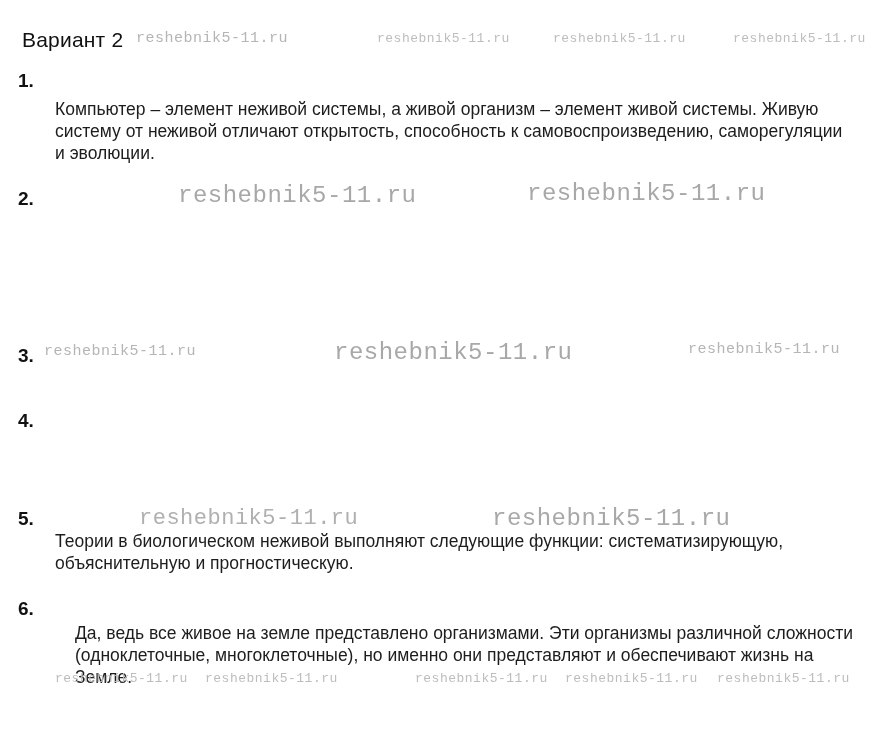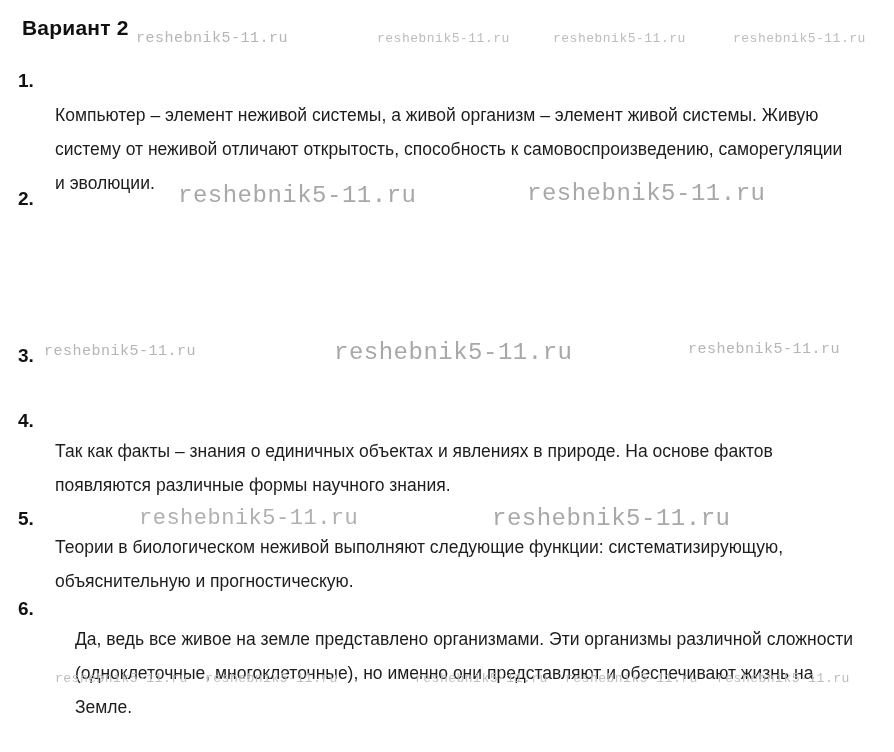--- a/index.html
+++ b/index.html
@@ -16,39 +16,39 @@
     overflow: hidden;
   }
   .page {
     position: relative;
     width: 894px;
     height: 752px;
   }
   .title {
     position: absolute;
     left: 22px;
-    top: 16px;
+    top: 28px;
     font-size: 21px;
-    font-weight: bold;
+    font-weight: normal;
     color: #111111;
     letter-spacing: 0.2px;
   }
   .qnum {
     position: absolute;
     left: 18px;
     font-size: 19px;
     font-weight: bold;
     color: #111111;
   }
   .answer {
     position: absolute;
     left: 55px;
     width: 800px;
     font-size: 17.5px;
-    line-height: 34px;
+    line-height: 22px;
     color: #1d1d1d;
     text-align: left;
   }
   
   .wm {
     position: absolute;
     font-family: Liberation Mono, monospace;
     color: #b9b9b9;
     white-space: nowrap;
     pointer-events: none;
@@ -67,21 +67,20 @@
   <div class="title">Вариант 2</div>
 
   <div class="qnum" style="top:70px;">1.</div>
   <div class="answer" style="top:98px;">Компьютер – элемент неживой системы, а живой организм – элемент живой системы. Живую систему от неживой отличают открытость, способность к самовоспроизведению, саморегуляции и эволюции.</div>
 
   <div class="qnum" style="top:188px;">2.</div>
 
   <div class="qnum" style="top:345px;">3.</div>
 
   <div class="qnum" style="top:410px;">4.</div>
-  <div class="answer" style="top:434px;">Так как факты – знания о единичных объектах и явлениях в природе. На основе фактов появляются различные формы научного знания.</div>
 
   <div class="qnum" style="top:508px;">5.</div>
   <div class="answer" style="top:530px;">Теории в биологическом неживой выполняют следующие функции: систематизирующую, объяснительную и прогностическую.</div>
 
   <div class="qnum" style="top:598px;">6.</div>
   <div class="answer" style="top:622px;margin-left:20px;">Да, ведь все живое на земле представлено организмами. Эти организмы различной сложности (одноклеточные, многоклеточные), но именно они представляют и обеспечивают жизнь на Земле.</div>
 
   <div id="watermark-layer">
       <div class="wm wm-md" style="left: 136px; top: 30px;">reshebnik5-11.ru</div>
       <div class="wm wm-sm" style="left: 377px; top: 31px;">reshebnik5-11.ru</div>

